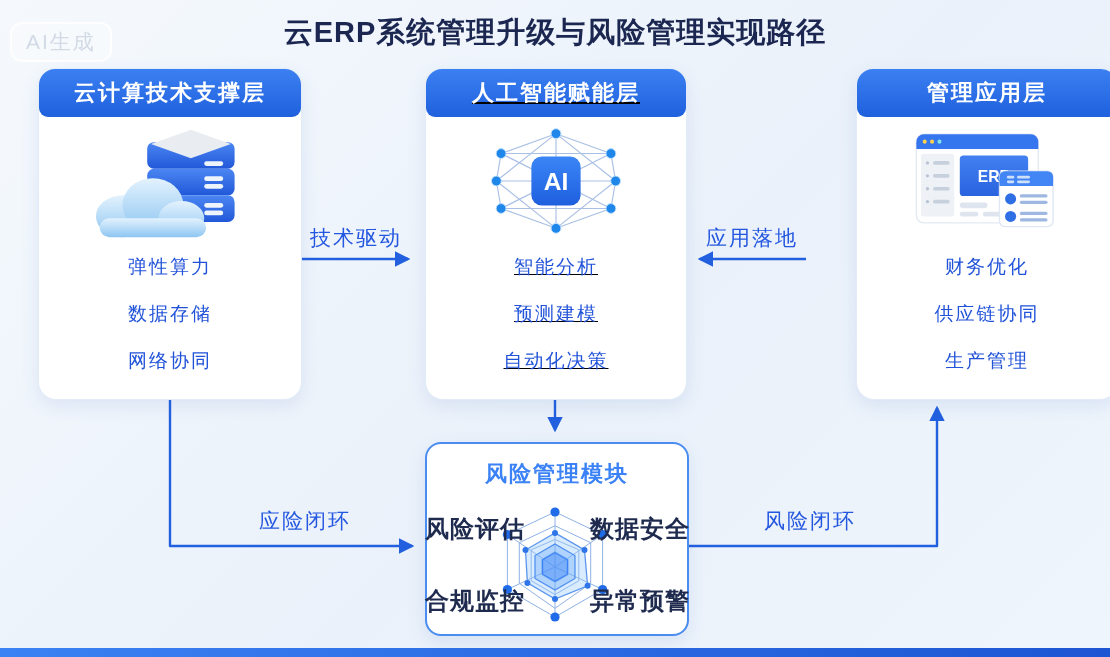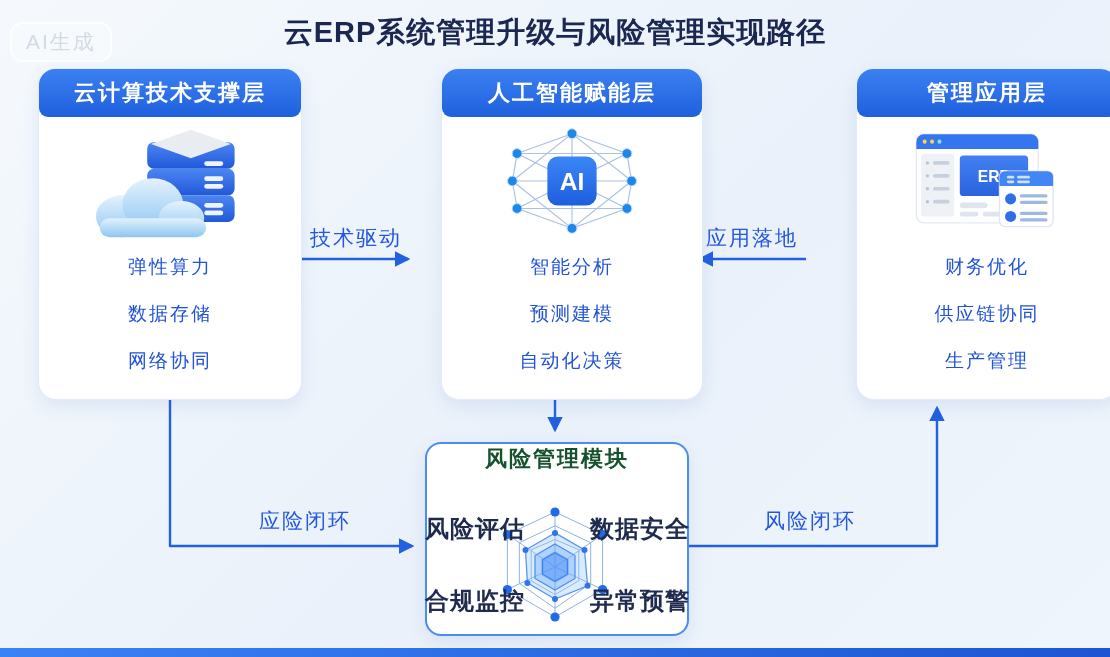--- a/index.html
+++ b/index.html
@@ -16,21 +16,21 @@
     border:1px solid #e2ebf8;border-radius:18px;
     box-shadow:0 6px 18px rgba(40,90,180,.10);display:flex;flex-direction:column;align-items:center;}
   .layer-header{width:100%;height:48px;box-sizing:border-box;display:flex;align-items:center;justify-content:center;
     background:linear-gradient(180deg,#3b80f2,#1f60dd);border-radius:16px 16px 9px 9px;
     color:#ffffff;font-size:22px;font-weight:bold;letter-spacing:2px;}
   .icon-wrap{height:124px;margin-top:8px;display:flex;justify-content:center;}
   .items{display:flex;flex-direction:column;align-items:center;gap:19px;margin-top:4px;}
   .item{font-size:19px;color:#2153d9;font-weight:500;letter-spacing:2px;line-height:28px;}
   .risk-box{position:absolute;left:425px;top:442px;width:260px;height:190px;background:#ffffff;
     border:2px solid #4a8cf0;border-radius:16px;box-shadow:0 6px 18px rgba(40,90,180,.10);}
-  .risk-title{margin-top:0;text-align:center;font-size:22px;font-weight:bold;color:#14532d;letter-spacing:2px;}
+  .risk-title{margin-top:15px;text-align:center;font-size:22px;font-weight:bold;color:#3b82f6;letter-spacing:2px;}
   .radar-label{position:absolute;transform:translate(-50%,-50%);font-size:24px;font-weight:bold;
     color:#1e2a4e;letter-spacing:1px;white-space:nowrap;}
   .arrow-label{position:absolute;transform:translateX(-50%);font-size:21px;color:#2457e0;
     font-weight:500;letter-spacing:2px;white-space:nowrap;}
   .arrows-svg{position:absolute;left:0;top:0;pointer-events:none;}
   .bottom-bar{position:absolute;left:0;right:0;bottom:0;height:9px;
     background:linear-gradient(90deg,#3b82f4,#1d55d2);}
 </style>
 </head>
 <body>
@@ -93,21 +93,21 @@
         </g>
       </svg>
     </div>
     <div class="items">
       <div class="item">弹性算力</div>
       <div class="item">数据存储</div>
       <div class="item">网络协同</div>
     </div>
   </div>
 
-  <div class="layer-box" style="left:441px;width:260px;">
+  <div class="layer-box" style="left:425px;width:260px;text-decoration:underline;">
     <div class="layer-header">人工智能赋能层</div>
     <div class="icon-wrap">
       <svg width="142" height="112" viewBox="0 0 150 118">
         <defs>
           <linearGradient id="gAI" x1="0" y1="0" x2="0" y2="1">
             <stop offset="0" stop-color="#3b86f6"></stop>
               <stop offset="1" stop-color="#1e5ede"></stop>
           </linearGradient>
         </defs>
         <g stroke="#a9bfe4" stroke-width="1.2">

